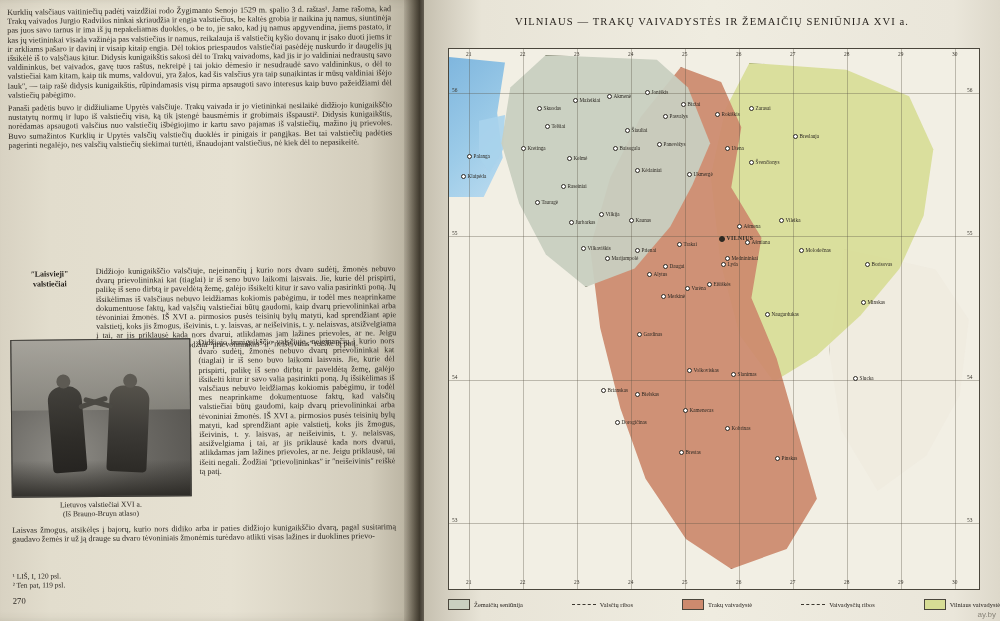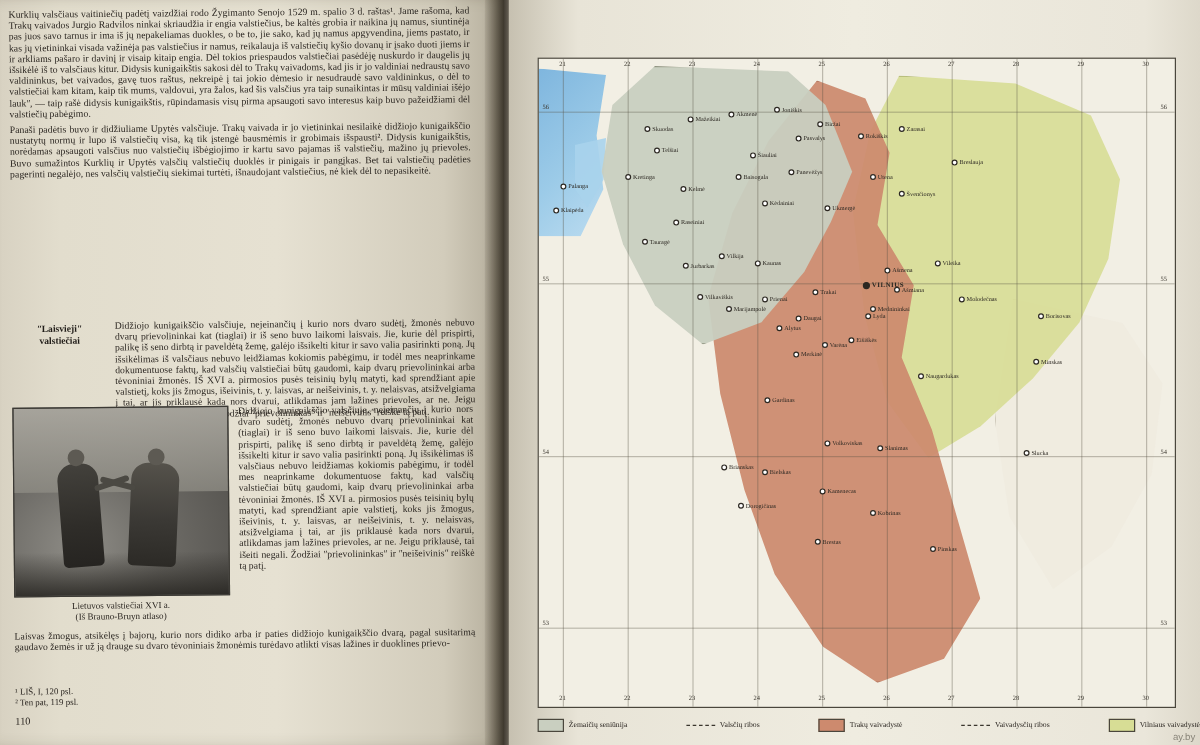--- a/index.html
+++ b/index.html
@@ -343,28 +343,29 @@
 
       <div id="bot-col" class="col-text">Didžiojo kunigaikščio valsčiuje, nejeinančių į kurio nors dvaro sudėtį, žmonės nebuvo dvarų prievolininkai kat (tiaglai) ir iš seno buvo laikomi laisvais. Jie, kurie dėl prispirti, palikę iš seno dirbtą ir paveldėtą žemę, galėjo išsikelti kitur ir savo valia pasirinkti poną. Jų išsikėlimas iš valsčiaus nebuvo leidžiamas kokiomis pabėgimu, ir todėl mes neaprinkame dokumentuose faktų, kad valsčių valstiečiai būtų gaudomi, kaip dvarų prievolininkai arba tėvoniniai žmonės. IŠ XVI a. pirmosios pusės teisinių bylų matyti, kad sprendžiant apie valstietį, koks jis žmogus, išeivinis, t. y. laisvas, ar neišeivinis, t. y. nelaisvas, atsižvelgiama į tai, ar jis priklausė kada nors dvarui, atlikdamas jam lažines prievoles, ar ne. Jeigu priklausė, tai išeiti negali. Žodžiai ʺprievolininkasʺ ir ʺneišeivinisʺ reiškė tą patį.</div>
 
       <div id="bottom-wide" class="col-text">Laisvas žmogus, atsikėlęs į bajorų, kurio nors didiko arba ir paties didžiojo kunigaikščio dvarą, pagal susitarimą gaudavo žemės ir už ją drauge su dvaro tėvoniniais žmonėmis turėdavo atlikti visas lažines ir duoklines prievo-</div>
 
       <div id="footnotes">
         <div>¹ LIŠ, I, 120 psl.</div>
         <div>² Ten pat, 119 psl.</div>
       </div>
 
-      <div id="folio">110</div>
+      <div id="folio">270</div>
     </div>
   </div>
 
   <div id="gutter"></div>
 
   <div id="right-page">
 
+    <div id="map-title">VILNIAUS — TRAKŲ VAIVADYSTĖS IR ŽEMAIČIŲ SENIŪNIJA XVI a.</div>
 
     <div id="map-frame">
       <div id="sea"></div>
       <div id="bay"></div>
 
       <div class="terr" id="terr-east"></div>
       <div class="terr" id="terr-vilnius"></div>
       <div class="terr" id="terr-trakai"></div>
       <div class="terr" id="terr-zemaitija"></div>
 

